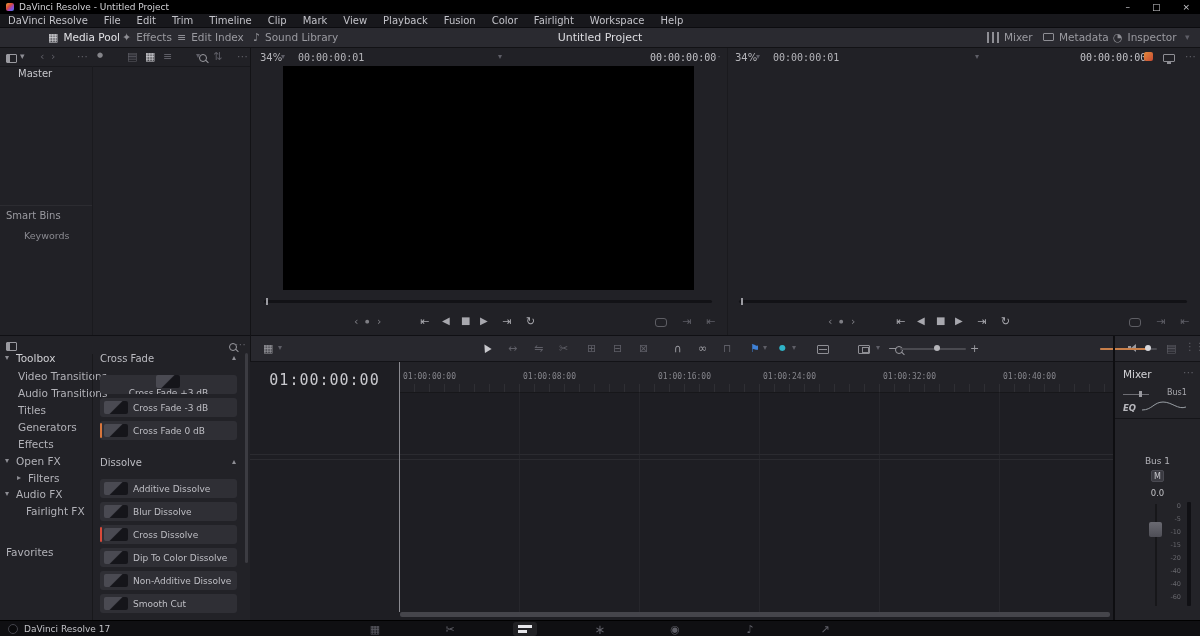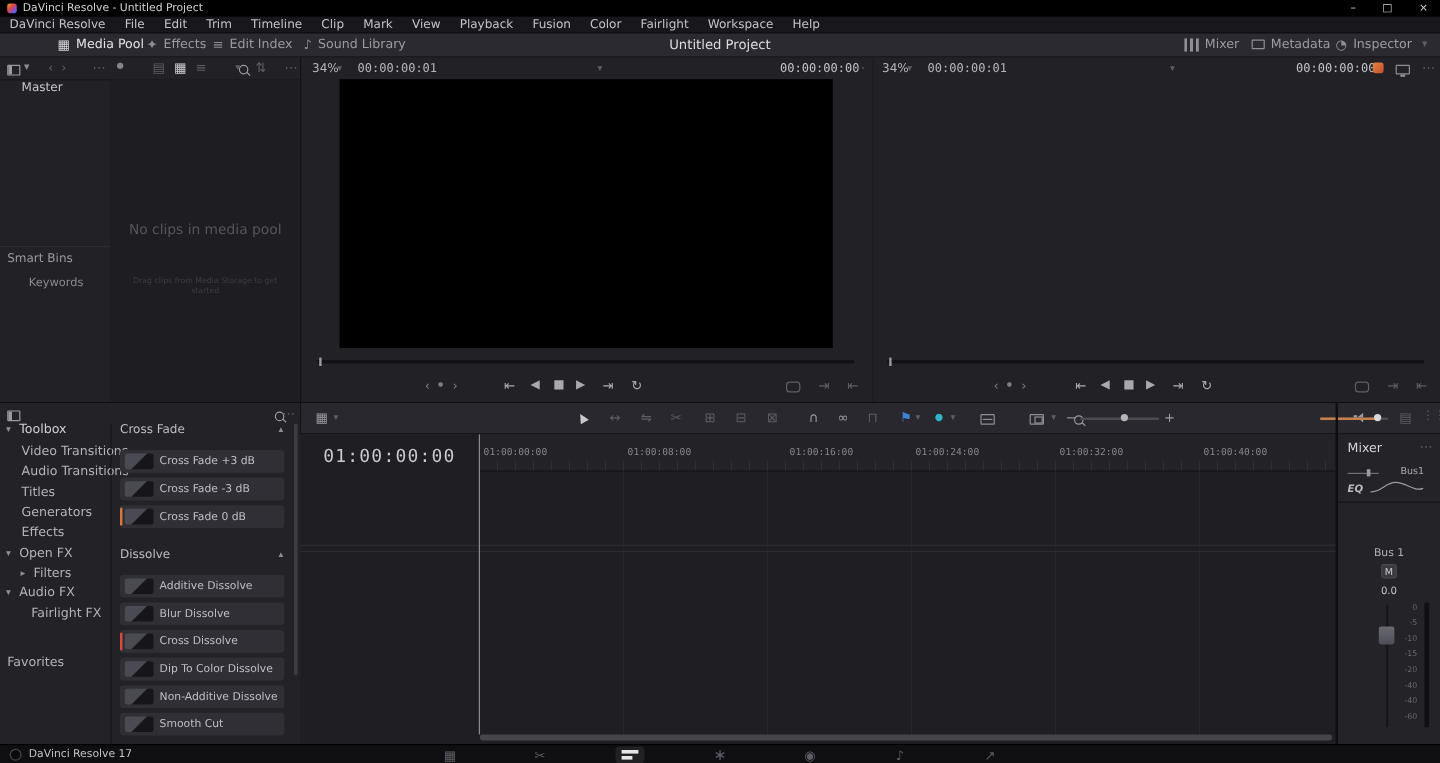--- a/index.html
+++ b/index.html
@@ -164,24 +164,20 @@
   <div class="abs" style="left:0;top:18px;width:250px;height:1px;background:#18181c;"></div>
 
   
   <span class="abs" style="left:18px;top:20px;font-size:10px;color:#c6c6cb;">Master</span>
   <div class="abs" style="left:0;top:157px;width:92px;height:1px;background:#2c2c31;"></div>
   <span class="abs" style="left:6px;top:162px;font-size:10px;color:#9a9aa0;">Smart Bins</span>
   <span class="abs" style="left:24px;top:182px;font-size:9.5px;color:#8a8a90;">Keywords</span>
   <div class="abs" style="left:92px;top:18px;width:1px;height:269px;background:#1a1a1e;"></div>
 
   
-  <div class="abs" style="left:92px;top:18px;width:158px;height:269px;background:#1d1d22;">
-    <div class="abs" style="left:0;top:118px;width:158px;text-align:center;font-size:11.5px;color:#55555c;">No clips in media pool</div>
-    <div class="abs" style="left:9px;top:164px;width:140px;text-align:center;font-size:6.5px;color:#3e3e44;">Drag clips from Media Storage to get started</div>
-  </div>
 </div>
 
 <div class="abs" style="left:250px;top:48px;width:950px;height:287px;background:#212126;">
   
   <span class="abs" style="left:10px;top:4px;font-size:10px;color:#b5b5ba;">34%</span>
   <span class="ico i-caret abs dim" style="left:31px;top:5px;font-size:8px;"></span>
   <span class="abs mono" style="left:48px;top:4px;font-size:10px;color:#b5b5ba;">00:00:00:01</span>
   <span class="ico i-caret abs dim" style="left:248px;top:5px;font-size:8px;"></span>
   <span class="abs mono" style="left:400px;top:4px;font-size:10px;color:#c2c2c7;">00:00:00:00</span>
   <span class="ico i-dots abs dim" style="left:460px;top:3px;"></span>
@@ -263,21 +259,21 @@
   <span class="tree-item" style="left:16px;top:152px;">Audio FX</span>
   <span class="tree-item" style="left:26px;top:169px;">Fairlight FX</span>
   <span class="tree-item" style="left:6px;top:210px;">Favorites</span>
 
   <div class="abs" style="left:92px;top:18px;width:1px;height:266px;background:#18181b;"></div>
 
   
   <span class="fx-sec" style="top:17px;">Cross Fade</span>
   <span class="ico i-caretup abs" style="left:232px;top:18px;font-size:8px;color:#8e8e94;"></span>
 
-  <div class="fx-card" style="top:39px;">
+  <div class="fx-card" style="top:39px;flex-direction:column;">
     <span class="fx-thumb"></span>
     <span class="fx-label">Cross Fade +3 dB</span>
   </div>
   <div class="fx-card" style="top:62px;">
     <span class="fx-thumb"></span>
     <span class="fx-label">Cross Fade -3 dB</span>
   </div>
   <div class="fx-card" style="top:85px;text-align:right;">
     <span class="fx-accent acc-orange"></span>
     <span class="fx-thumb"></span>

